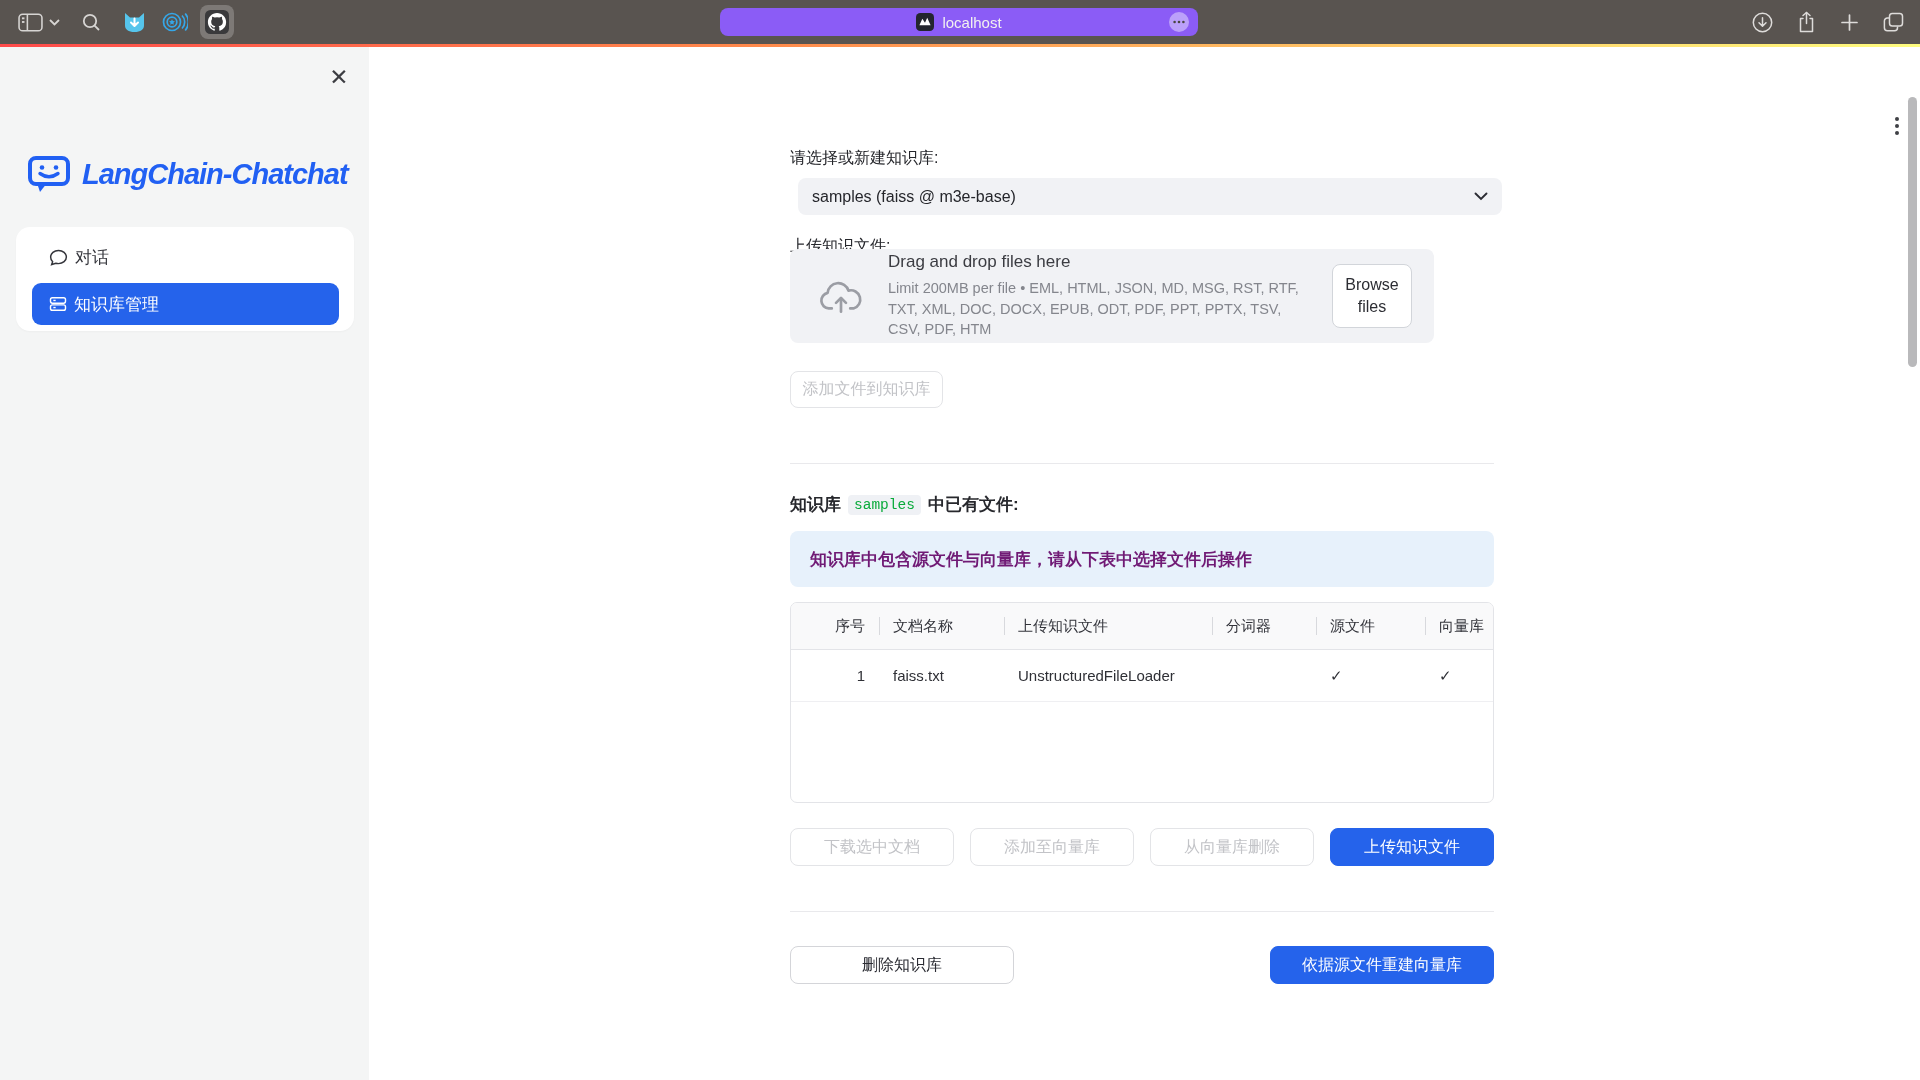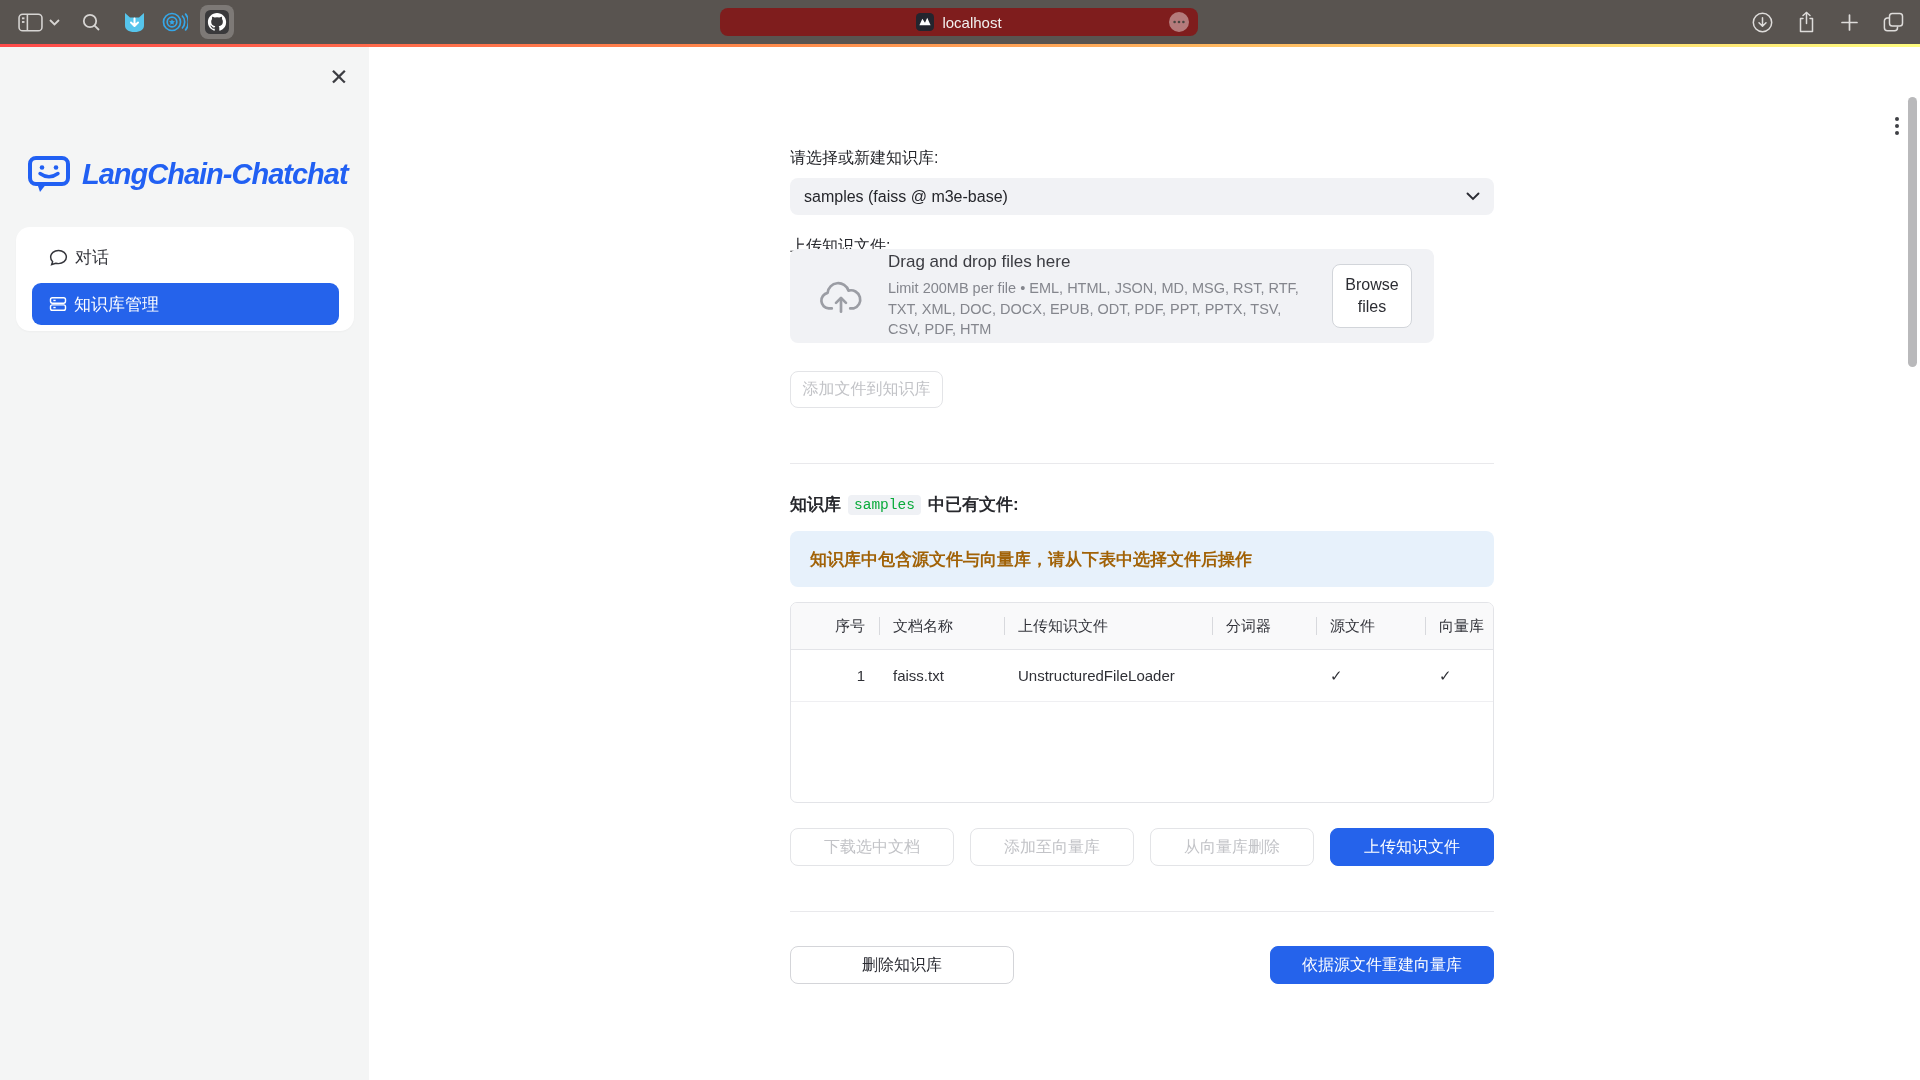--- a/index.html
+++ b/index.html
@@ -6,21 +6,21 @@
   html,body { width:1920px; height:1080px; overflow:hidden; }
   body { font-family:"Liberation Sans", sans-serif; background:#fff; }
   .viewport { position:relative; width:1920px; height:1080px; background:#fff; }
 
   
   .toolbar { position:absolute; top:0; left:0; width:1920px; height:44px; background:#595450; }
   .tb-left { position:absolute; left:18px; top:0; height:44px; display:flex; align-items:center; }
   .tb-icon { display:inline-flex; align-items:center; justify-content:center; cursor:default; }
   .tb-left .tb-icon { margin-right:14px; }
   .gh-tile { width:34px; height:34px; border-radius:8px; background:rgba(255,255,255,0.22); display:inline-flex; align-items:center; justify-content:center; }
-  .address-bar { position:absolute; left:720px; top:8px; width:478px; height:28px; background:#7f1d1d; border-radius:8px; display:flex; align-items:center; justify-content:center; }
+  .address-bar { position:absolute; left:720px; top:8px; width:478px; height:28px; background:#8b5cf6; border-radius:8px; display:flex; align-items:center; justify-content:center; }
   .address-bar .url { color:#f2f1f0; font-size:15px; margin-left:8px; }
   .addr-more { position:absolute; right:8px; top:3px; }
   .tb-right { position:absolute; right:16px; top:0; height:44px; display:flex; align-items:center; gap:24px; }
 
   .decoration-bar { position:absolute; top:44px; left:0; width:1920px; height:3px;
                     background:linear-gradient(90deg,#ff4b4b 0%,#ff8a4b 40%,#fffd80 100%); }
 
   
   .page { position:absolute; top:47px; left:0; width:1920px; height:1033px; background:#ffffff; }
 
@@ -35,21 +35,21 @@
   .nav-item { height:40px; display:flex; align-items:center; gap:6px; padding-left:16px; border-radius:9px;
               font-size:17px; color:#34353b; cursor:pointer; }
   .nav-item + .nav-item { margin-top:6px; height:42px; }
   .nav-item.active { background:#2563eb; color:#ffffff; }
   .nav-item .nav-icon { display:inline-flex; }
 
   
   .main-col { position:absolute; left:790px; top:0; width:704px; height:1033px; }
   .field-label { position:absolute; left:0; font-size:16px; color:#26272c; }
   .kb-label { top:101px; }
-  .kb-select { position:absolute; top:131px; left:0; width:704px; height:37px; background:#f1f2f5; border-radius:8px;
+  .kb-select { position:absolute; top:131px; left:8px; width:704px; height:37px; background:#f1f2f5; border-radius:8px;
                display:flex; align-items:center; padding:0 14px; cursor:pointer; }
   .kb-select .value { font-size:16px; color:#25262b; flex:1; }
   .upload-label { top:189px; }
   .dropzone { position:absolute; top:202px; left:0; width:644px; height:94px; background:#f1f2f5; border-radius:8px;
               display:flex; align-items:center; padding:0 22px 0 28px; }
   .dz-text { margin-left:24px; flex:1; padding-right:18px; }
   .dz-title { font-size:17px; color:#3b3c42; margin-bottom:6px; }
   .dz-limits { font-size:14.5px; color:#84868d; line-height:1.42; max-width:545px; }
   .browse-btn { width:80px; min-height:64px; background:#fff; border:1px solid #d2d5da; border-radius:8px;
                 font-size:16px; color:#2c2d33; line-height:1.35; text-align:center; padding:6px 8px; cursor:pointer;
@@ -62,21 +62,21 @@
   .add-files-btn { position:absolute; top:324px; left:0; width:153px; height:37px; }
   .divider { position:absolute; left:0; width:704px; height:1px; background:#e9e9ec; }
   .divider-1 { top:416px; }
   .divider-2 { top:864px; }
   .kb-heading { position:absolute; top:446px; left:0; font-size:17px; font-weight:bold; color:#27282d;
                 display:flex; align-items:center; gap:7px; }
   .code-chip { font-family:"Liberation Mono", monospace; font-weight:normal; font-size:14.5px; color:#09ab3b;
                background:#eff1f5; border-radius:4px; padding:2px 6px; }
   .info-box { position:absolute; top:484px; left:0; width:704px; height:56px; background:#e7f1fb; border-radius:8px;
               display:flex; align-items:center; padding:0 20px; }
-  .info-box .info-text { font-size:17px; color:#a16207; font-weight:bold; }
+  .info-box .info-text { font-size:17px; color:#701a75; font-weight:bold; }
 
   
   .kb-table { position:absolute; top:555px; left:0; width:704px; height:201px; border:1px solid #e3e4e8;
               border-radius:7px; background:#fff; overflow:hidden; }
   .t-head { display:grid; grid-template-columns:88px 125px 208px 104px 109px 1fr; height:47px; background:#f9f9fa;
             border-bottom:1px solid #e3e4e8; align-items:center; }
   .t-row { display:grid; grid-template-columns:88px 125px 208px 104px 109px 1fr; height:52px; align-items:center;
            border-bottom:1px solid #efeff2; background:#fff; cursor:pointer; }
   .th, .td { font-size:15px; color:#2f3036; padding-left:14px; position:relative; white-space:nowrap; overflow:hidden; }
   .th { color:#33343b; }

